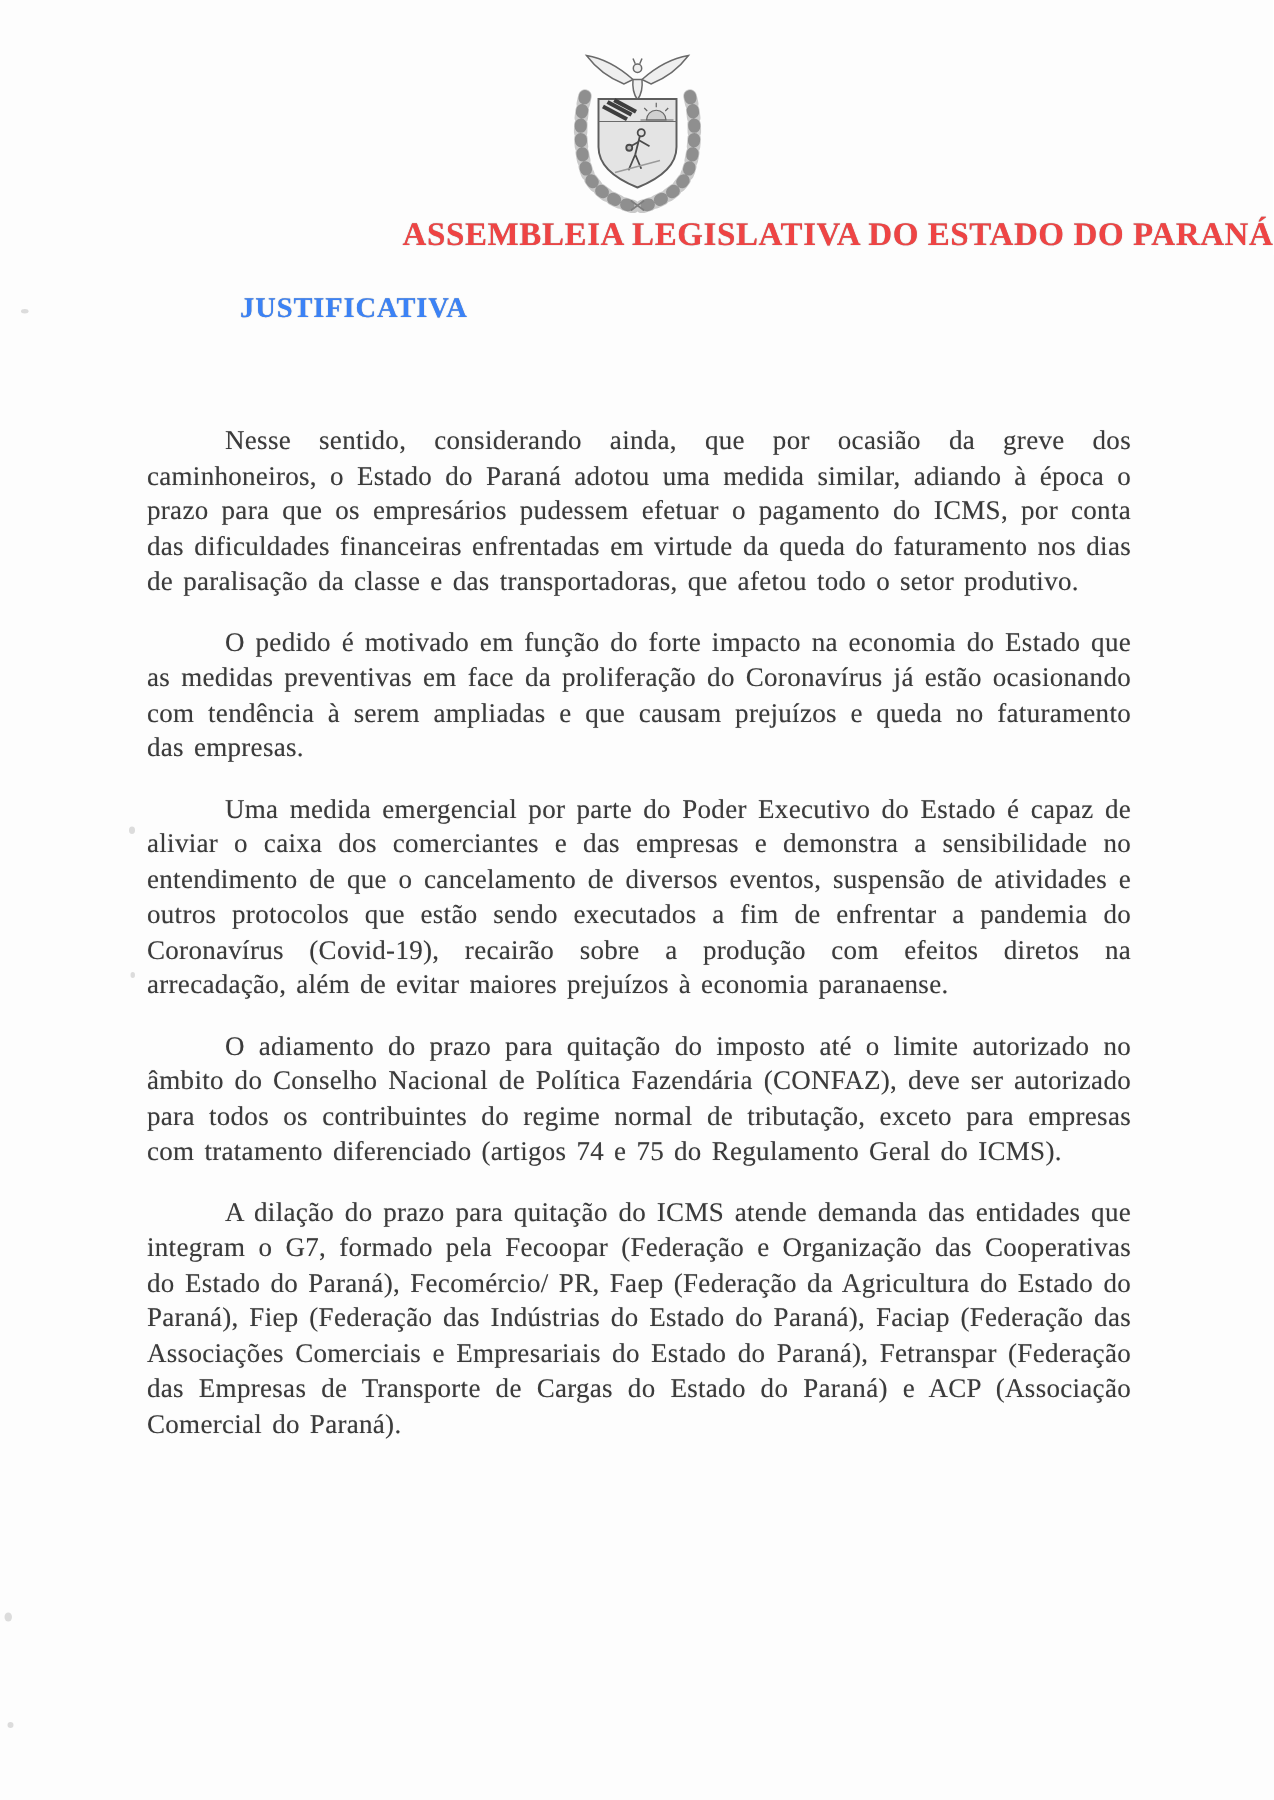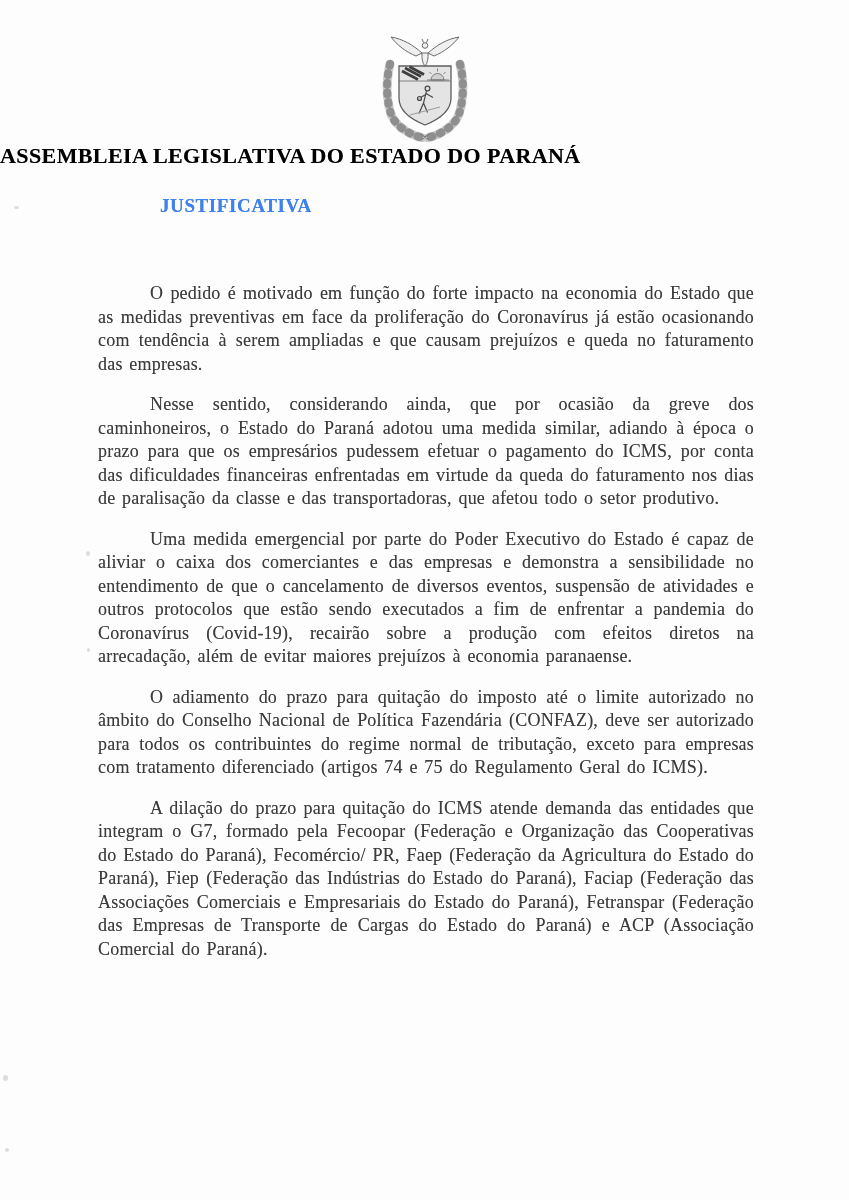--- a/index.html
+++ b/index.html
@@ -12,26 +12,26 @@
   }
   .crest-wrap{
     margin-top:36px;
     height:106px;
     display:flex;
     justify-content:center;
   }
   .doc-title{
     margin:0;
     padding-top:1px;
-    text-align:left;
+    text-align:right;
     font-size:22px;
     line-height:26px;
     font-weight:bold;
     letter-spacing:0.4px;
-    color:#000000;
+    color:#ef4444;
     text-shadow:0 0 0.6px rgba(40,40,40,0.55);
   }
   .section-heading{
     margin:27px 0 0 160px;
     font-size:19px;
     line-height:20px;
     font-weight:bold;
     letter-spacing:0.6px;
     color:#3b82f6;
     text-shadow:0 0 0.6px rgba(40,40,40,0.5);
@@ -104,22 +104,22 @@
         <path d="M30 79 L60 71" stroke="#9a9a9a" stroke-width="1"></path>
       </g>
     </svg>
   </div>
 
   <h1 class="doc-title">ASSEMBLEIA LEGISLATIVA DO ESTADO DO PARANÁ</h1>
 
   <h2 class="section-heading">JUSTIFICATIVA</h2>
 
   <div class="content">
+    <p>Nesse sentido, considerando ainda, que por ocasião da greve dos caminhoneiros, o Estado do Paraná adotou uma medida similar, adiando à época o prazo para que os empresários pudessem efetuar o pagamento do ICMS, por conta das dificuldades financeiras enfrentadas em virtude da queda do faturamento nos dias de paralisação da classe e das transportadoras, que afetou todo o setor produtivo.</p>
     <p>O pedido é motivado em função do forte impacto na economia do Estado que as medidas preventivas em face da proliferação do Coronavírus já estão ocasionando com tendência à serem ampliadas e que causam prejuízos e queda no faturamento das empresas.</p>
-    <p>Nesse sentido, considerando ainda, que por ocasião da greve dos caminhoneiros, o Estado do Paraná adotou uma medida similar, adiando à época o prazo para que os empresários pudessem efetuar o pagamento do ICMS, por conta das dificuldades financeiras enfrentadas em virtude da queda do faturamento nos dias de paralisação da classe e das transportadoras, que afetou todo o setor produtivo.</p>
     <p>Uma medida emergencial por parte do Poder Executivo do Estado é capaz de aliviar o caixa dos comerciantes e das empresas e demonstra a sensibilidade no entendimento de que o cancelamento de diversos eventos, suspensão de atividades e outros protocolos que estão sendo executados a fim de enfrentar a pandemia do Coronavírus (Covid-19), recairão sobre a produção com efeitos diretos na arrecadação, além de evitar maiores prejuízos à economia paranaense.</p>
     <p>O adiamento do prazo para quitação do imposto até o limite autorizado no âmbito do Conselho Nacional de Política Fazendária (CONFAZ), deve ser autorizado para todos os contribuintes do regime normal de tributação, exceto para empresas com tratamento diferenciado (artigos 74 e 75 do Regulamento Geral do ICMS).</p>
     <p>A dilação do prazo para quitação do ICMS atende demanda das entidades que integram o G7, formado pela Fecoopar (Federação e Organização das Cooperativas do Estado do Paraná), Fecomércio/ PR, Faep (Federação da Agricultura do Estado do Paraná), Fiep (Federação das Indústrias do Estado do Paraná), Faciap (Federação das Associações Comerciais e Empresariais do Estado do Paraná), Fetranspar (Federação das Empresas de Transporte de Cargas do Estado do Paraná) e ACP (Associação Comercial do Paraná).</p>
   </div>
 
   <div class="speck" style="left:14px;top:206px;width:5px;height:3px;"></div>
   <div class="speck" style="left:86px;top:551px;width:4px;height:5px;"></div>
   <div class="speck" style="left:87px;top:648px;width:3px;height:4px;"></div>
   <div class="speck" style="left:3px;top:1075px;width:5px;height:6px;"></div>
   <div class="speck" style="left:5px;top:1148px;width:4px;height:4px;"></div>

